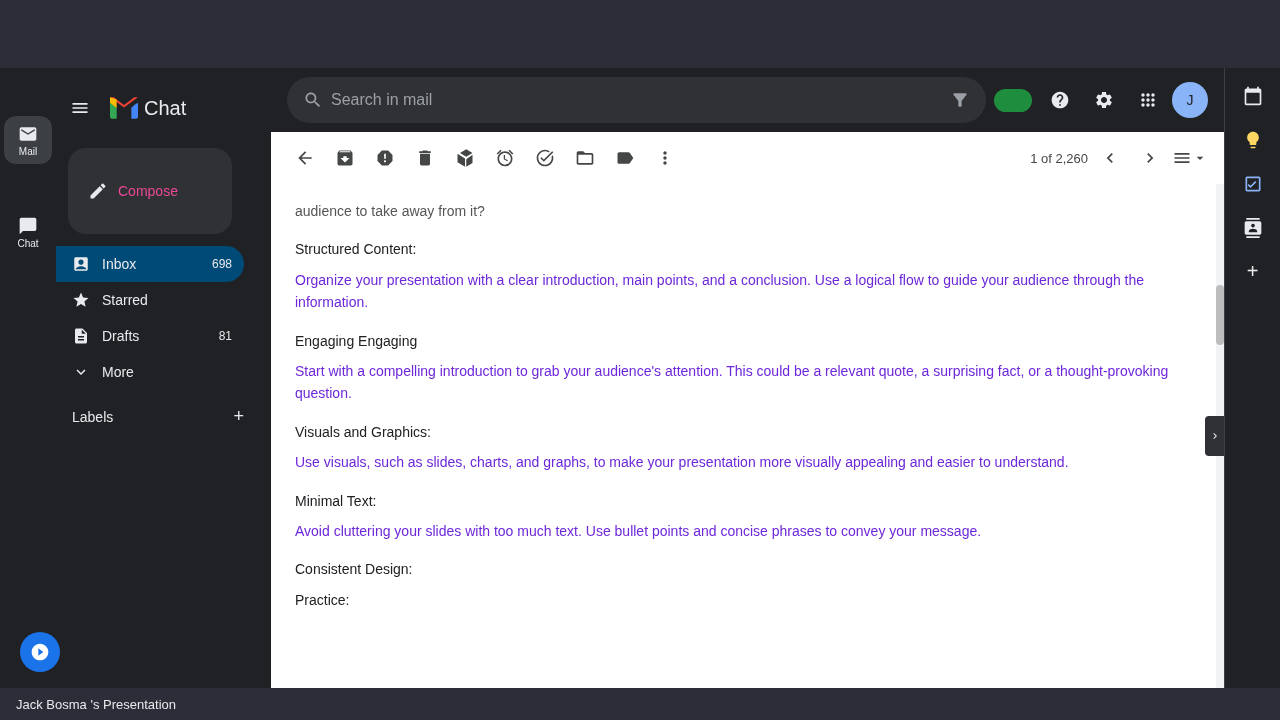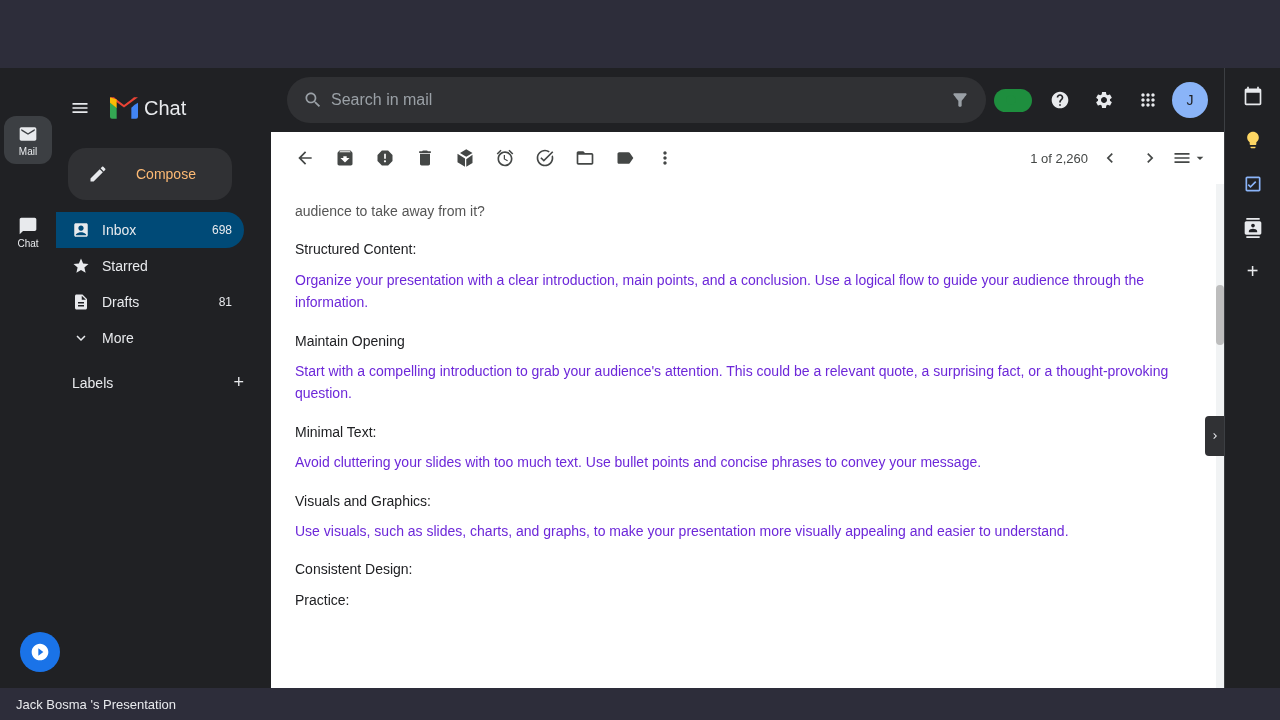--- a/index.html
+++ b/index.html
@@ -75,26 +75,26 @@
       padding: 8px 0;
       display: flex;
       flex-direction: column;
     }
 
     .compose-btn {
       margin: 8px 12px 12px 12px;
       background: #303134;
       border: none;
       border-radius: 18px;
-      padding: 16px 20px;
-      display: flex;
-      align-items: center;
-      gap: 28px;
-      cursor: pointer;
-      color: #fdba74;
+      padding: 33px 20px;
+      display: flex;
+      align-items: center;
+      gap: 10px;
+      cursor: pointer;
+      color: #ec4899;
       font-size: 14px;
       font-weight: 500;
       width: 164px;
     }
 
     .nav-item {
       display: flex;
       align-items: center;
       padding: 4px 12px 4px 16px;
       height: 36px;
@@ -619,32 +619,32 @@
     <div class="email-pane">
       <div class="email-content">
         <p style="margin-bottom:16px; color:#555;">audience to take away from it?</p>
 
         <div>
           <p class="email-section-title">Structured Content:</p>
           <p class="email-section-body">Organize your presentation with a clear introduction, main points, and a conclusion. Use a logical flow to guide your audience through the information.</p>
         </div>
 
         <div>
-          <p class="email-section-title">Maintain Opening</p>
+          <p class="email-section-title">Engaging Engaging</p>
           <p class="email-section-body">Start with a compelling introduction to grab your audience's attention. This could be a relevant quote, a surprising fact, or a thought-provoking question.</p>
+        </div>
+
+        <div>
+          <p class="email-section-title">Visuals and Graphics:</p>
+          <p class="email-section-body">Use visuals, such as slides, charts, and graphs, to make your presentation more visually appealing and easier to understand.</p>
         </div>
 
         <div>
           <p class="email-section-title">Minimal Text:</p>
           <p class="email-section-body">Avoid cluttering your slides with too much text. Use bullet points and concise phrases to convey your message.</p>
-        </div>
-
-        <div>
-          <p class="email-section-title">Visuals and Graphics:</p>
-          <p class="email-section-body">Use visuals, such as slides, charts, and graphs, to make your presentation more visually appealing and easier to understand.</p>
         </div>
 
         <div>
           <p class="email-section-title">Consistent Design:</p>
         </div>
 
         <div>
           <p class="email-section-title">Practice:</p>
         </div>
       </div>

